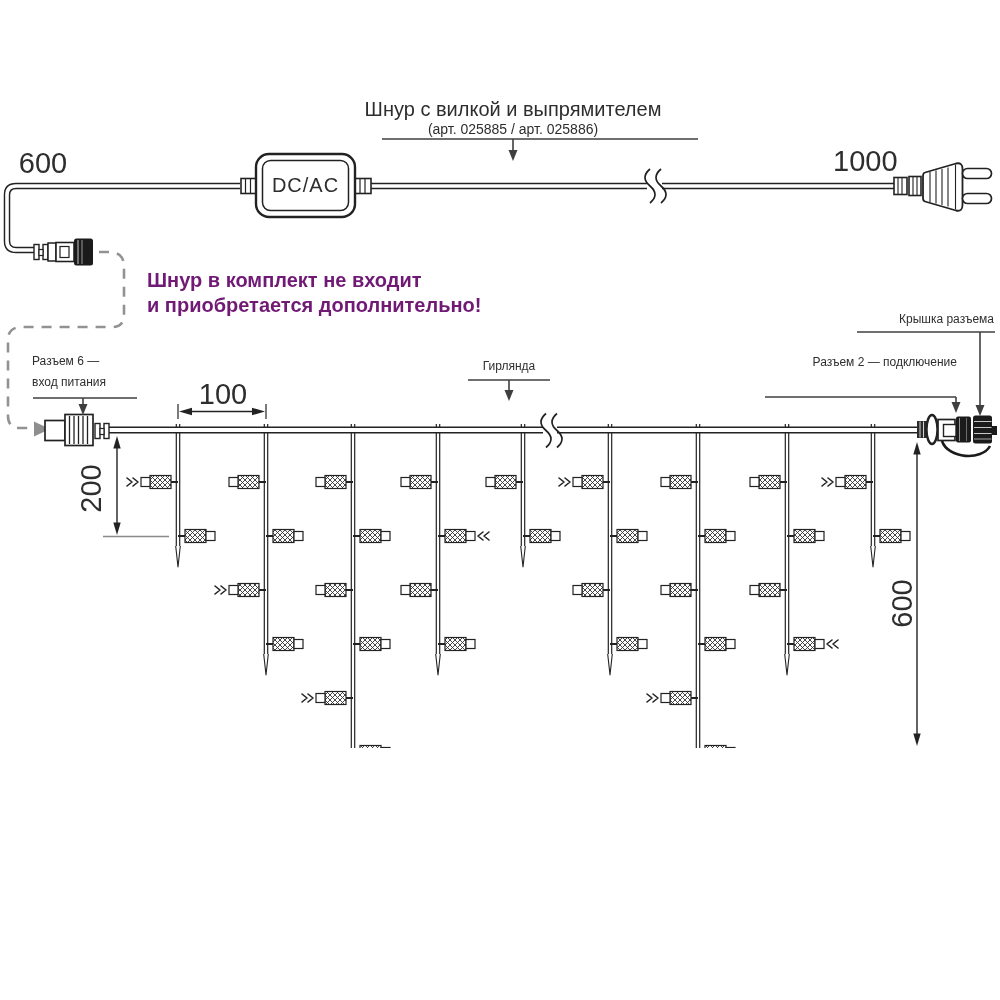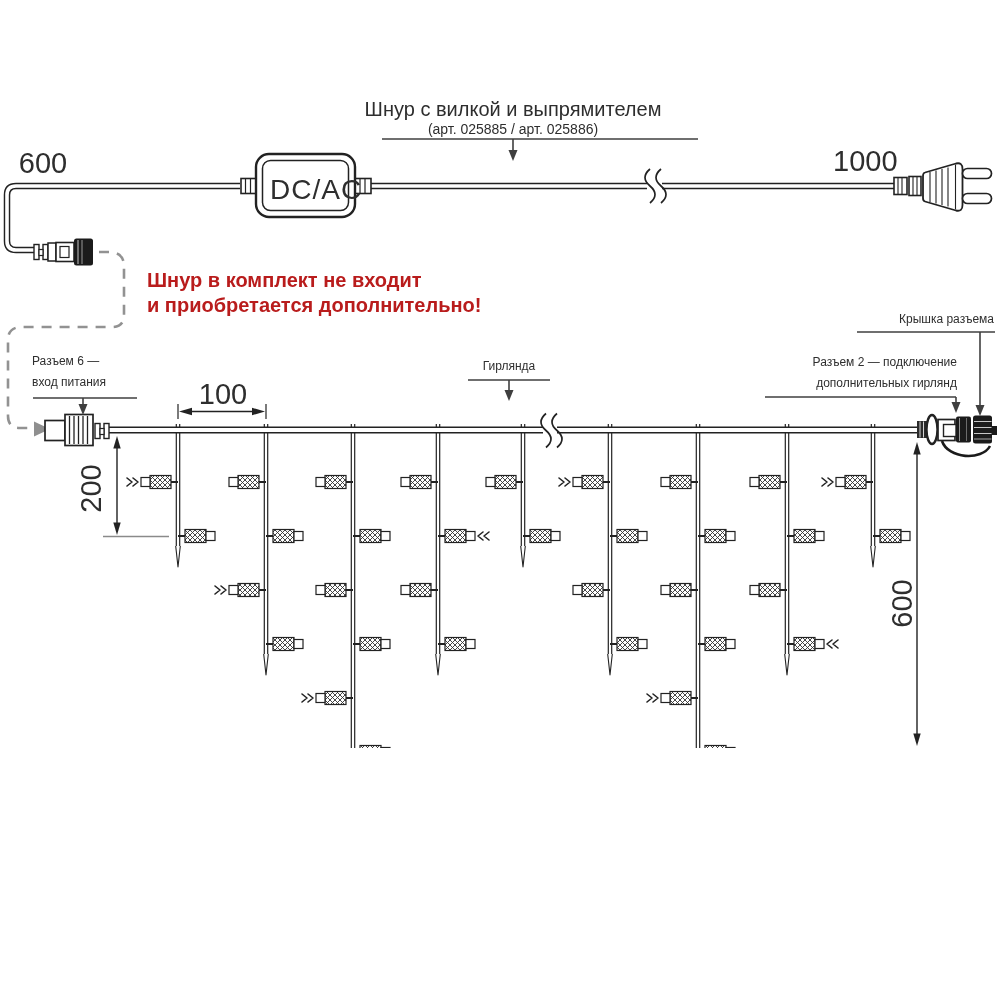--- a/index.html
+++ b/index.html
@@ -5,24 +5,24 @@
   html,body{margin:0;padding:0;background:#ffffff;}
   .stage{position:relative;width:1000px;height:748px;background:#ffffff;overflow:hidden;
          font-family:"Liberation Sans", sans-serif;color:#2e2e2e;text-decoration:underline;}
   .stage svg{position:absolute;left:0;top:0;}
   .lbl{position:absolute;white-space:nowrap;color:#2e2e2e;}
   .num{font-size:29px;letter-spacing:0px;text-align:center;}
   .cap{font-size:12px;line-height:21px;}
   .vlabel{transform:rotate(-90deg);transform-origin:center;text-align:center;}
   .center{text-align:center;}
   .right{text-align:right;}
-  .note{font-size:20px;line-height:25px;font-weight:600;color:#b91c1c;}
+  .note{font-size:20px;line-height:25px;font-weight:600;color:#701a75;}
   .titlebig{font-size:20px;line-height:23px;}
   .titlesub{font-size:14px;line-height:17px;}
-  .dcac{font-size:28px;letter-spacing:1px;margin-left:8px;}
+  .dcac{font-size:20px;letter-spacing:1px;}
 </style>
 </head>
 <body>
 
 <div class="stage">
 
 <svg width="1000" height="1000" viewBox="0 0 1000 1000">
   <defs>
     <pattern id="hatch" width="5" height="5" patternUnits="userSpaceOnUse">
       <path d="M0,5 L5,0 M-1,1 L1,-1 M4,6 L6,4" stroke="#333" stroke-width="0.9" fill="none"></path>
@@ -351,21 +351,20 @@
   <div>Разъем 6 —</div>
   <div>вход питания</div>
 </div>
 
 <div class="lbl num" style="left:183px;top:378px;width:80px;">100</div>
 
 <div class="lbl cap center" style="left:444px;top:356px;width:130px;">Гирлянда</div>
 
 <div class="lbl cap right" style="left:657px;top:352px;width:300px;">
   <div>Разъем 2 — подключение</div>
-  <div>дополнительных гирлянд</div>
 </div>
 
 <div class="lbl cap right" style="left:694px;top:309px;width:300px;">Крышка разъема</div>
 
 <div class="lbl num vlabel" style="left:46px;top:472px;width:90px;">200</div>
 <div class="lbl num vlabel" style="left:857px;top:587px;width:90px;">600</div>
 <div class="lbl num" style="left:450px;top:765px;width:150px;">2100</div>
 
 </div>
 

